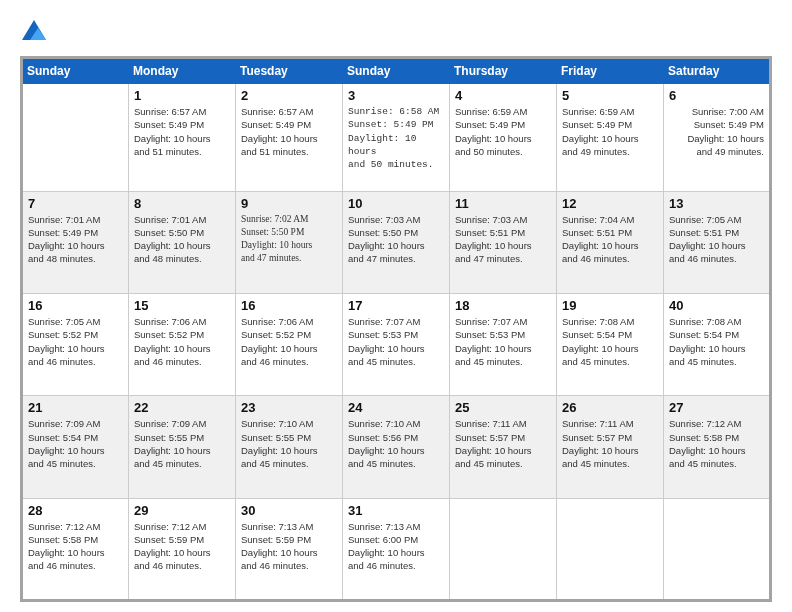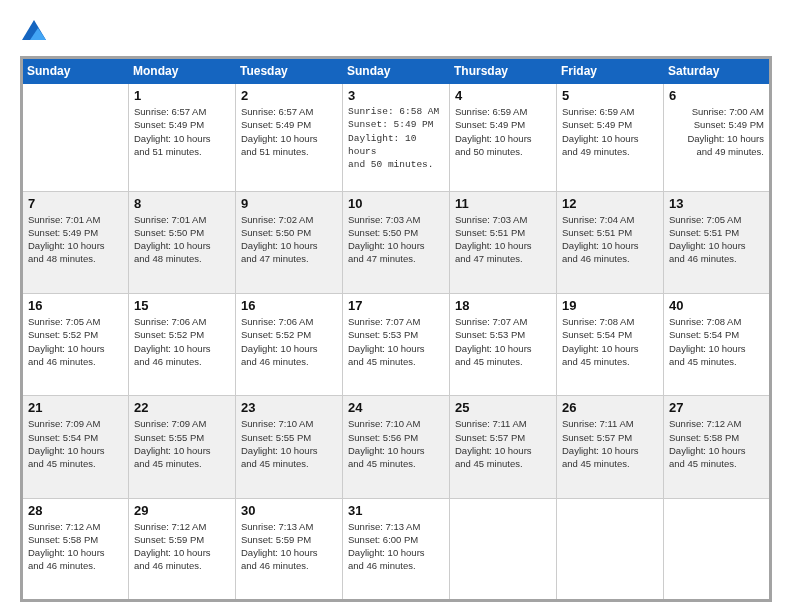--- a/index.html
+++ b/index.html
@@ -187,21 +187,21 @@
           </td>
           <td>
             <span class="day-number">8</span>
             <div class="day-info" style="white-space: pre-line;">Sunrise: 7:01 AM
 Sunset: 5:50 PM
 Daylight: 10 hours
 and 48 minutes.</div>
           </td>
           <td>
             <span class="day-number">9</span>
-            <div class="day-info" style="white-space: pre-line;">Sunrise: 7:02 AM
+            <div class="day-info" style="white-space: pre-line; font-family: Liberation Serif, serif;">Sunrise: 7:02 AM
 Sunset: 5:50 PM
 Daylight: 10 hours
 and 47 minutes.</div>
           </td>
           <td>
             <span class="day-number">10</span>
             <div class="day-info" style="white-space: pre-line;">Sunrise: 7:03 AM
 Sunset: 5:50 PM
 Daylight: 10 hours
 and 47 minutes.</div>

